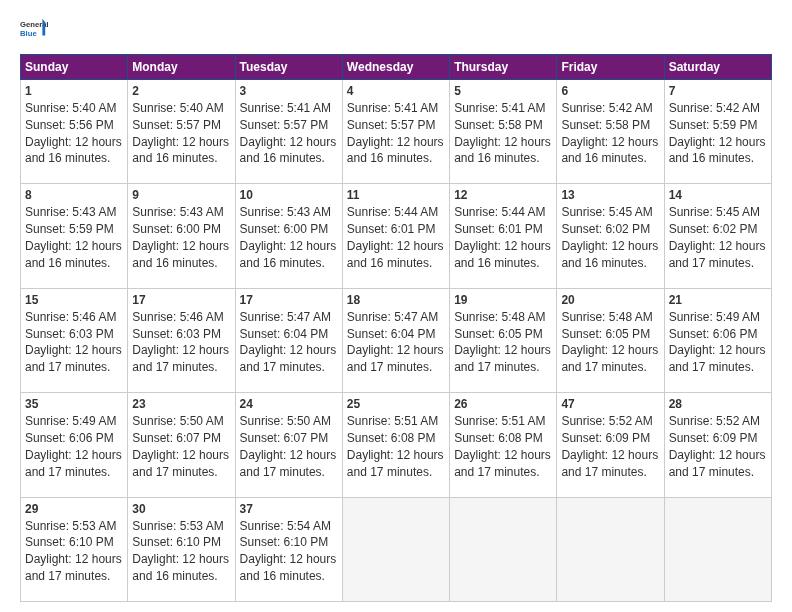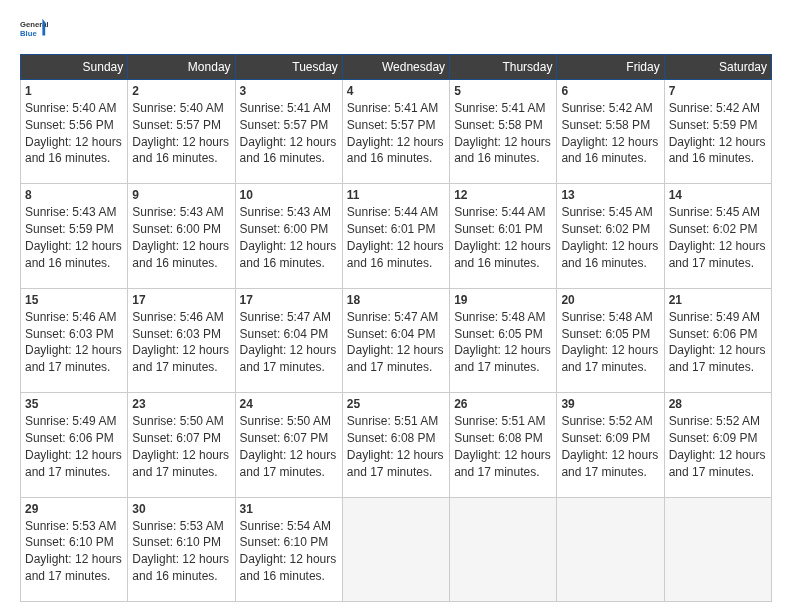--- a/index.html
+++ b/index.html
@@ -44,26 +44,26 @@
       font-size: 14px;
       color: #555;
     }
     .calendar {
       flex: 1;
       border-collapse: collapse;
       width: 100%;
       table-layout: fixed;
     }
     .calendar thead tr th {
-      background-color: #404040;
+      background-color: #701a75;
       color: #fff;
       font-size: 12px;
-      font-weight: normal;
+      font-weight: bold;
       padding: 5px 4px;
-      text-align: right;
+      text-align: left;
       border: 1px solid #1a4d8a;
     }
     .calendar tbody tr td {
       border: 1px solid #ccc;
       vertical-align: top;
       padding: 4px 4px;
       font-size: 9.5px;
       color: #333;
       background: #fff;
       height: 84px;
@@ -219,39 +219,39 @@
           </td>
           <td>
             <span class="day-num">25</span>
             <div class="day-info">Sunrise: 5:51 AM<br>Sunset: 6:08 PM<br>Daylight: 12 hours and 17 minutes.</div>
           </td>
           <td>
             <span class="day-num">26</span>
             <div class="day-info">Sunrise: 5:51 AM<br>Sunset: 6:08 PM<br>Daylight: 12 hours and 17 minutes.</div>
           </td>
           <td>
-            <span class="day-num">39</span>
+            <span class="day-num">47</span>
             <div class="day-info">Sunrise: 5:52 AM<br>Sunset: 6:09 PM<br>Daylight: 12 hours and 17 minutes.</div>
           </td>
           <td>
             <span class="day-num">28</span>
             <div class="day-info">Sunrise: 5:52 AM<br>Sunset: 6:09 PM<br>Daylight: 12 hours and 17 minutes.</div>
           </td>
         </tr>
         <tr>
           <td>
             <span class="day-num">29</span>
             <div class="day-info">Sunrise: 5:53 AM<br>Sunset: 6:10 PM<br>Daylight: 12 hours and 17 minutes.</div>
           </td>
           <td>
             <span class="day-num">30</span>
             <div class="day-info">Sunrise: 5:53 AM<br>Sunset: 6:10 PM<br>Daylight: 12 hours and 16 minutes.</div>
           </td>
           <td>
-            <span class="day-num">31</span>
+            <span class="day-num">37</span>
             <div class="day-info">Sunrise: 5:54 AM<br>Sunset: 6:10 PM<br>Daylight: 12 hours and 16 minutes.</div>
           </td>
           <td class="empty"></td>
           <td class="empty"></td>
           <td class="empty"></td>
           <td class="empty"></td>
         </tr>
       </tbody>
   </table>
 </div>

